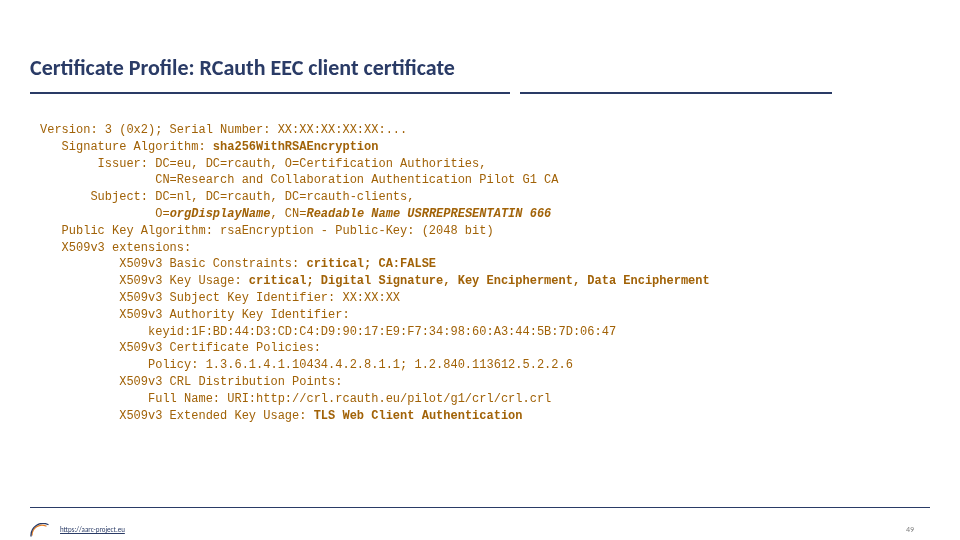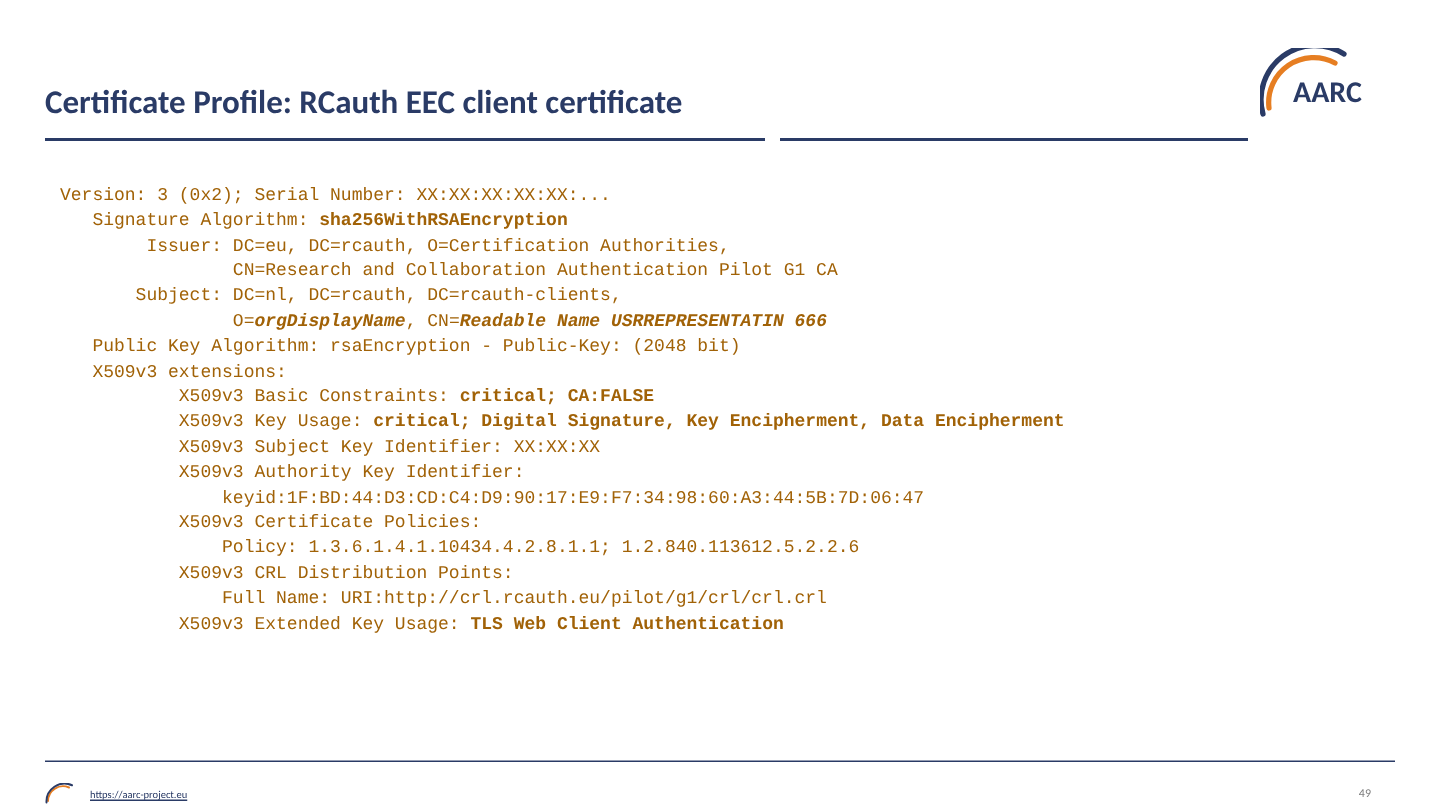--- a/index.html
+++ b/index.html
@@ -97,27 +97,20 @@
 </style>
 </head>
 <body>
 
 <div class="slide">
 
   <div class="title">Certificate Profile: RCauth EEC client certificate</div>
   <div class="title-underline-left"></div>
   <div class="title-underline-right"></div>
 
-  <div class="logo">
-    <svg viewBox="0 0 95 50" width="95" height="50">
-      <path d="M 6 40 A 30 30 0 0 1 50 10" stroke="#e67e22" stroke-width="3.5" fill="none" stroke-linecap="round"></path>
-      <path d="M 2 44 A 36 36 0 0 1 56 4" stroke="#2a3b66" stroke-width="3.5" fill="none" stroke-linecap="round"></path>
-      <text x="22" y="36" font-family="Calibri, Arial" font-size="20" font-weight="600" fill="#2a3b66">AARC</text>
-    </svg>
-  </div>
 
   <div class="content"><span>Version: 3 (0x2); Serial Number: </span><span>XX:XX:XX:XX:XX:...</span>
 <span>   Signature Algorithm: </span><b>sha256WithRSAEncryption</b>
 <span>        Issuer: DC=eu, DC=rcauth, O=Certification Authorities,</span>
 <span>                CN=Research and Collaboration Authentication Pilot G1 CA</span>
 <span>       Subject: DC=nl, DC=rcauth, DC=rcauth-clients,</span>
 <span>                O=</span><i><b>orgDisplayName</b></i><span>, CN=</span><i><b>Readable Name USRREPRESENTATIN 666</b></i>
 <span>   Public Key Algorithm: rsaEncryption - Public-Key: (2048 bit)</span>
 <span>   X509v3 extensions:</span>
 <span>           X509v3 Basic Constraints: </span><b>critical; CA:FALSE</b>

